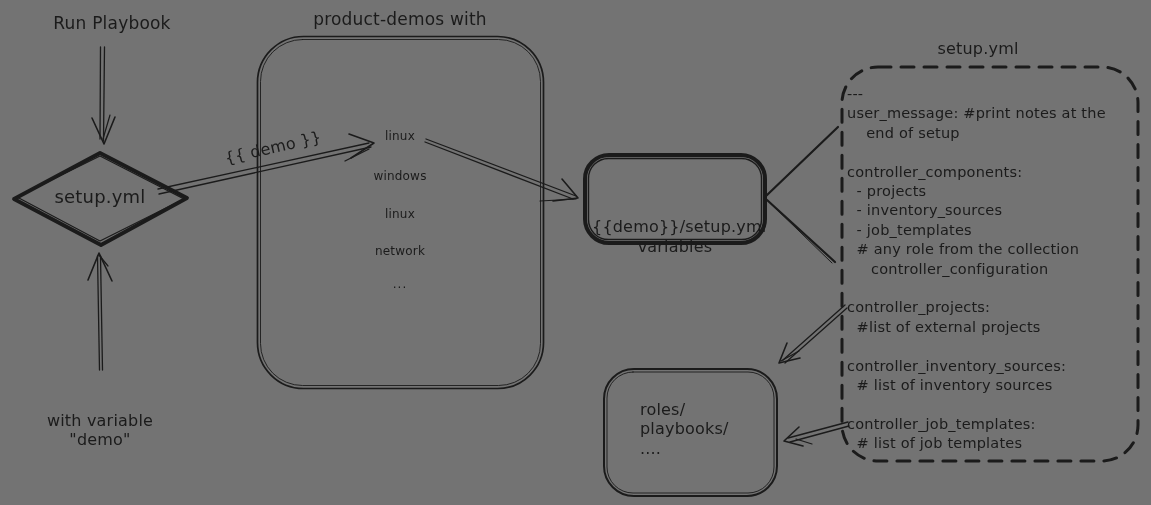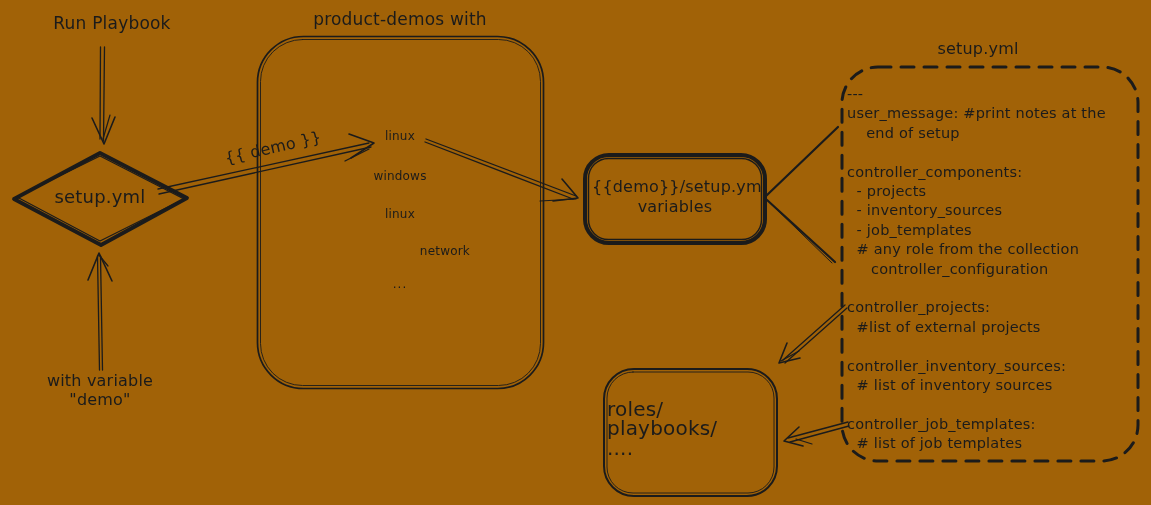--- a/index.html
+++ b/index.html
@@ -1,43 +1,43 @@
 <!DOCTYPE html>
 <html><head>
 <meta charset="utf-8">
 <style>
   html,body{margin:0;padding:0;background:#ffffff;}
   #canvas{
     position:relative;
     width:1151px;height:505px;
-    background:#a16207;
+    background:#737373;
     font-family:"DejaVu Sans", sans-serif;
     color:#1b1b1b;
     overflow:hidden;
   }
   #shapes{position:absolute;left:0;top:0;width:1151px;height:505px;}
   #shapes path, #shapes rect{fill:none;stroke:#1b1b1b;stroke-linecap:round;stroke-linejoin:round;}
   .lbl{position:absolute;white-space:nowrap;line-height:20px;}
   .center{text-align:center;}
-  .preline{white-space:pre-line;}
+  .preline{white-space:pre-line;margin-top:40px;}
   .pre{white-space:pre;}
   .hand{letter-spacing:0.2px;}
 
   .run-label{left:52px;top:13px;width:120px;font-size:17px;}
   .diamond-label{left:40px;top:187px;width:120px;font-size:18px;}
   .withvar-label{left:30px;top:371px;width:140px;font-size:16px;line-height:19px;}
   .repo-title{left:310px;top:9px;width:180px;font-size:17px;}
   .repo-item{left:330px;width:140px;font-size:12px;text-align:center;}
-  .ri-0{top:126px;} .ri-1{top:166px;} .ri-2{top:204px;} .ri-3{top:241px;text-align:right;} .ri-4{top:274px;letter-spacing:1px;}
+  .ri-0{top:126px;} .ri-1{top:166px;} .ri-2{top:204px;} .ri-3{top:241px;} .ri-4{top:274px;letter-spacing:1px;}
   .demo-arrow-label{left:218px;top:138px;width:110px;font-size:16px;transform:rotate(-13deg);}
   .vars-label{left:592px;top:177px;width:166px;font-size:16px;line-height:20px;}
   .setupyml-title{left:903px;top:39px;width:150px;font-size:16px;}
   .yaml-content{left:847px;top:85px;width:290px;font-size:14.5px;line-height:19.4px;}
   .extrepo-title{left:605px;top:326px;width:155px;font-size:16px;line-height:18.5px;}
-  .extrepo-content{left:607px;top:400px;width:160px;font-size:20px;line-height:19.3px;}
+  .extrepo-content{left:640px;top:400px;width:160px;font-size:16px;line-height:19.3px;}
 </style>
 </head>
 <body>
 
 <div id="canvas">
 
   <svg id="shapes" viewBox="0 0 1151 505" xmlns="http://www.w3.org/2000/svg">
 
     <g>
       <path d="M100.5 47 L100 139" stroke-width="1.3"></path>

